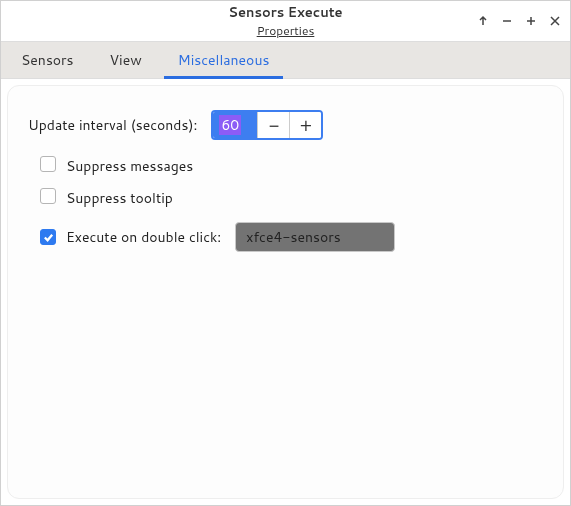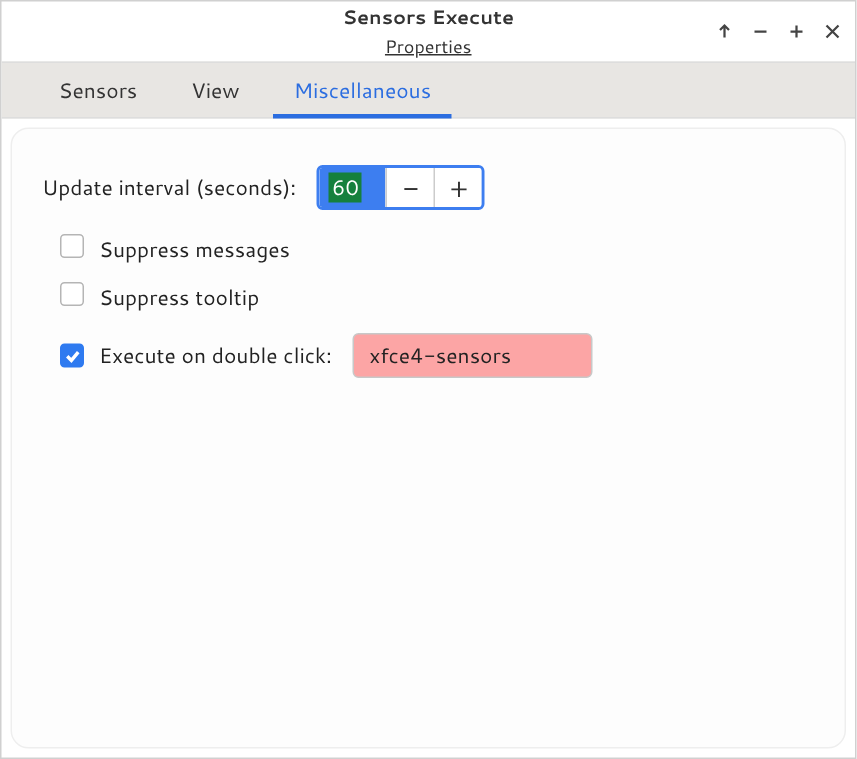--- a/index.html
+++ b/index.html
@@ -4,38 +4,38 @@
 <style>
 * { box-sizing: border-box; margin: 0; padding: 0; font-family: "Segoe UI", "Cantarell", sans-serif; }
 body { background: #fff; width: 571px; height: 506px; border: 1px solid #d0d0d0; display: flex; flex-direction: column; }
 .titlebar { height: 40px; display: flex; align-items: center; padding: 0 8px; position: relative; }
 .title-group { position: absolute; left: 0; right: 0; text-align: center; pointer-events: none; }
 .app-title { font-size: 13px; font-weight: 600; color: #333; }
 .subtitle { font-size: 12px; color: #333; margin-top: 1px; text-decoration: underline; }
 .window-controls { margin-left: auto; display: flex; gap: 10px; z-index: 1; }
 .wc { width: 14px; height: 14px; display: flex; align-items: center; justify-content: center; color: #444; cursor: pointer; }
 .wc svg { width: 12px; height: 12px; stroke: #444; stroke-width: 1.5; fill: none; }
-.tabbar { background: #e8e6e3; height: 38px; display: flex; align-items: stretch; padding-left: 20px; border-top: 1px solid #ddd; border-bottom: 1px solid #ddd; }
+.tabbar { background: #e8e6e3; height: 38px; display: flex; align-items: stretch; padding-left: 2px; border-top: 1px solid #ddd; border-bottom: 1px solid #ddd; }
 .tab { padding: 0 18px; display: flex; align-items: center; font-size: 14px; color: #333; cursor: pointer; position: relative; }
 .tab.active { color: #2b6de0; }
 .tab.active::after { content: ""; position: absolute; left: 4px; right: 4px; bottom: -1px; height: 3px; background: #2b6de0; }
 .content { flex: 1; padding: 24px 20px; background: #fdfdfd; border: 1px solid #eee; margin: 6px; border-radius: 12px; }
 .row { display: flex; align-items: center; margin-bottom: 16px; }
 .row-label { font-size: 14px; color: #222; }
 .stepper { display: flex; margin-left: 14px; border: 2px solid #3d7ef0; border-radius: 4px; overflow: hidden; height: 30px; }
 .stepper-value { width: 44px; display: flex; align-items: center; padding-left: 6px; font-size: 14px; color: #fff; background: #3d7ef0; }
-.stepper-value-inner { background: #15803d; color: #fff; padding: 0 2px; }
+.stepper-value-inner { background: #8b5cf6; color: #fff; padding: 0 2px; }
 .stepper-btn { width: 32px; display: flex; align-items: center; justify-content: center; background: #fff; border-left: 1px solid #ccc; cursor: pointer; font-size: 18px; color: #333; }
 .cb-row { display: flex; margin: 12px 0 12px 12px; }
 .checkbox { width: 16px; height: 16px; border: 1px solid #b5b5b5; border-radius: 3px; margin-right: 10px; display: flex; align-items: center; justify-content: center; background: #fff; cursor: pointer; }
 .checkbox.checked { background: #2e7af0; border-color: #2e7af0; }
 .checkbox.checked svg { width: 11px; height: 11px; stroke: #fff; stroke-width: 2.5; fill: none; }
 .cb-label { font-size: 14px; color: #222; }
 .exec-row { display: flex; align-items: center; margin: 14px 0 0 12px; }
-.text-input { margin-left: 14px; height: 30px; width: 160px; border: 1px solid #c8c8c8; border-radius: 4px; padding: 0 10px; font-size: 14px; color: #222; outline: none; background: #fca5a5; }
+.text-input { margin-left: 14px; height: 30px; width: 160px; border: 1px solid #c8c8c8; border-radius: 4px; padding: 0 10px; font-size: 14px; color: #222; outline: none; background: #737373; }
 </style>
 </head>
 <body>
 
 <div class="titlebar">
   <div class="title-group">
     <div class="app-title">Sensors Execute</div>
     <div class="subtitle">Properties</div>
   </div>
   <div class="window-controls">

